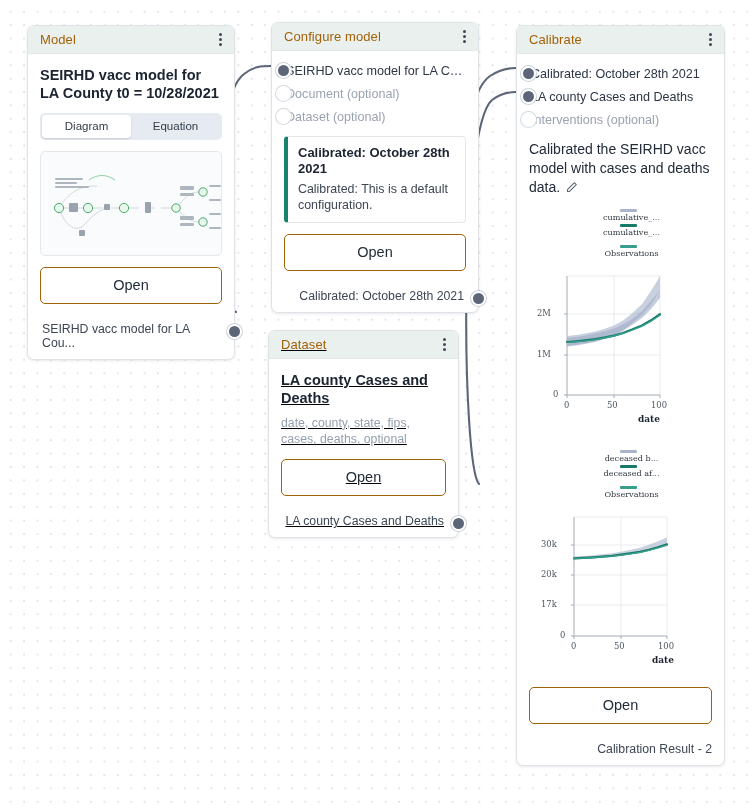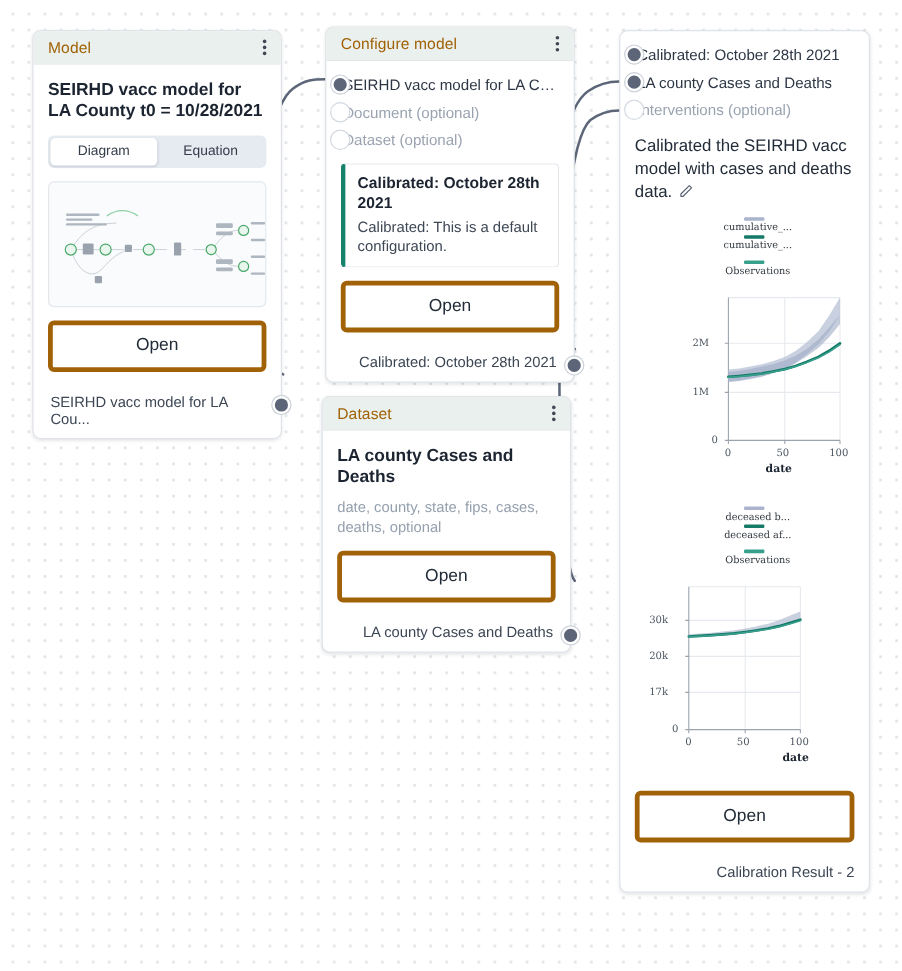--- a/index.html
+++ b/index.html
@@ -63,21 +63,21 @@
   .toggle > div.sel { background: #ffffff; box-shadow: 0 1px 2px rgba(20,30,50,.14); }
 
   
   .thumb {
     border: 1px solid #e4e8ec; border-radius: 5px; background: #fafbfc;
     height: 105px; margin-bottom: 11px; overflow: hidden; position: relative;
   }
 
   
   .open-btn {
-    border: 4px solid #a16207; border-radius: 5px; background: #fff;
+    border: 1px solid #a16207; border-radius: 5px; background: #fff;
     text-align: center; font-size: 14.5px; color: #222b38;
     padding: 9px 0 10px 0; cursor: pointer;
   }
 
   
   .card-foot {
     position: relative;
     display: flex; align-items: center; justify-content: center;
     padding: 9px 14px 9px 14px;
     font-size: 12.3px; color: #3c4654;
@@ -263,41 +263,49 @@
       </div>
 
       <div class="open-btn">Open</div>
     </div>
     <div class="card-foot rightish">
       <span class="foot-label">Calibrated: October 28th 2021</span>
       <span class="port out" style="top:11px;"></span>
     </div>
   </div>
 
-  <div class="card" style="left:268px; top:330px; width:208px;">
+  <div class="card" style="left:268px; top:330px; width:191px;text-decoration:underline;">
     <div class="card-head">
       <span class="title">Dataset</span>
       <span class="kebab">
           <i></i>
           <i></i>
           <i></i>
         </span>
     </div>
     <div class="card-body">
       <div class="card-title" style="margin-bottom:7px;">LA county Cases and Deaths</div>
       <div class="cols">date, county, state, fips, cases, deaths, optional</div>
       <div class="open-btn">Open</div>
     </div>
     <div class="card-foot rightish">
       <span class="foot-label">LA county Cases and Deaths</span>
       <span class="port out" style="top:11px;"></span>
     </div>
   </div>
 
   <div class="card" style="left:516px; top:25px; width:209px;">
+    <div class="card-head">
+      <span class="title">Calibrate</span>
+      <span class="kebab">
+          <i></i>
+          <i></i>
+          <i></i>
+        </span>
+    </div>
     <div class="card-body" style="padding-top:8px;">
 
       <div class="slot">
         <span class="port in" style="top:4px;"></span>
         <span class="lbl">Calibrated: October 28th 2021</span>
       </div>
       <div class="slot">
         <span class="port in" style="top:4px;"></span>
         <span class="lbl">LA county Cases and Deaths</span>
       </div>
@@ -323,21 +331,21 @@
           <div class="li">
             <span class="sw" style="background:#157a68"></span>
             <span class="lt">cumulative_...</span>
           </div>
           <div class="li" style="margin-top:6px">
             <span class="sw" style="background:#37a08c"></span>
             <span class="lt">Observations</span>
           </div>
         </div>
 
-        <div class="plot" style="height:132px;margin-left:40px;">
+        <div class="plot" style="height:132px;">
           <svg width="184" height="132" viewBox="0 0 184 132">
 
             <g stroke="#e6e9ed" stroke-width="0.9">
               <line x1="38" y1="8" x2="131" y2="8"></line>
               <line x1="38" y1="46" x2="131" y2="46"></line>
               <line x1="38" y1="87" x2="131" y2="87"></line>
               <line x1="85" y1="8" x2="85" y2="127"></line>
               <line x1="131" y1="8" x2="131" y2="127"></line>
             </g>
             <g stroke="#9aa3ae" stroke-width="0.9">

